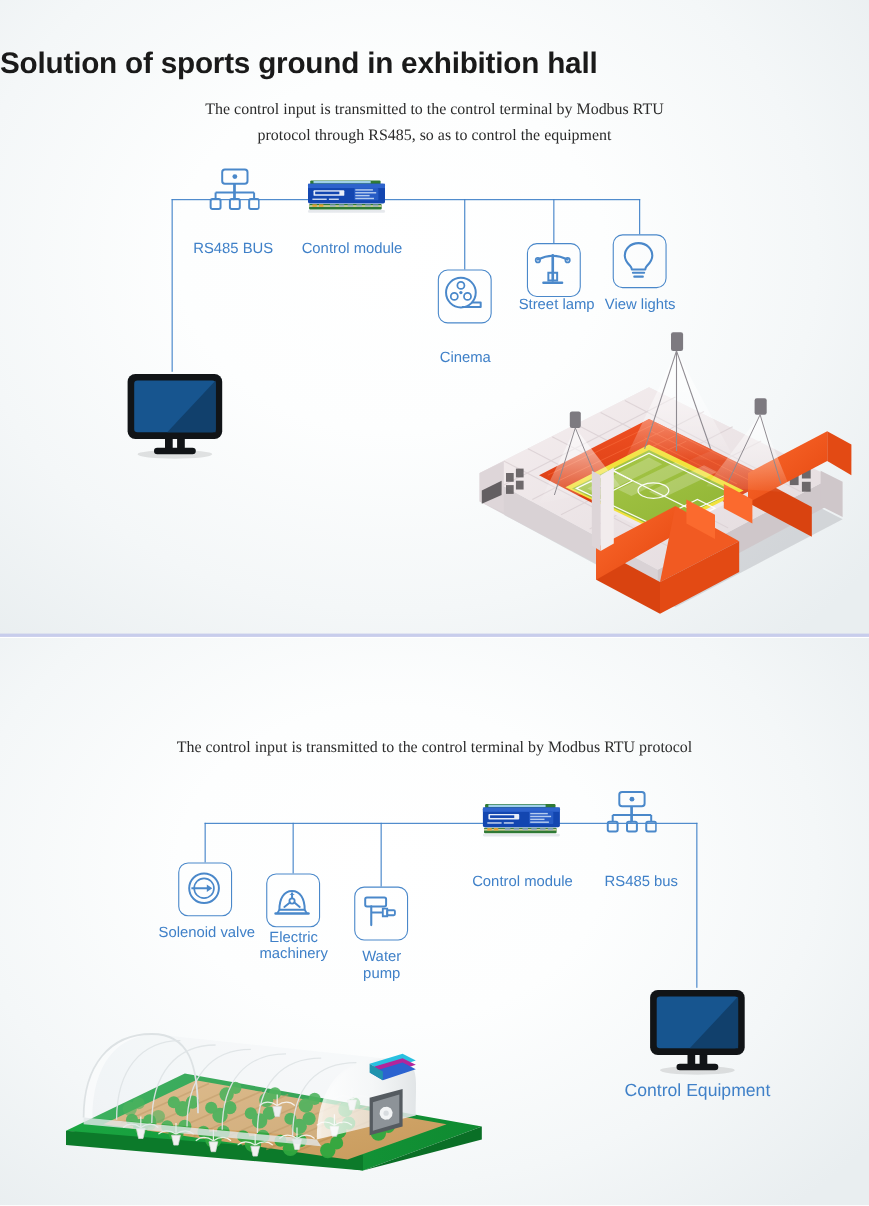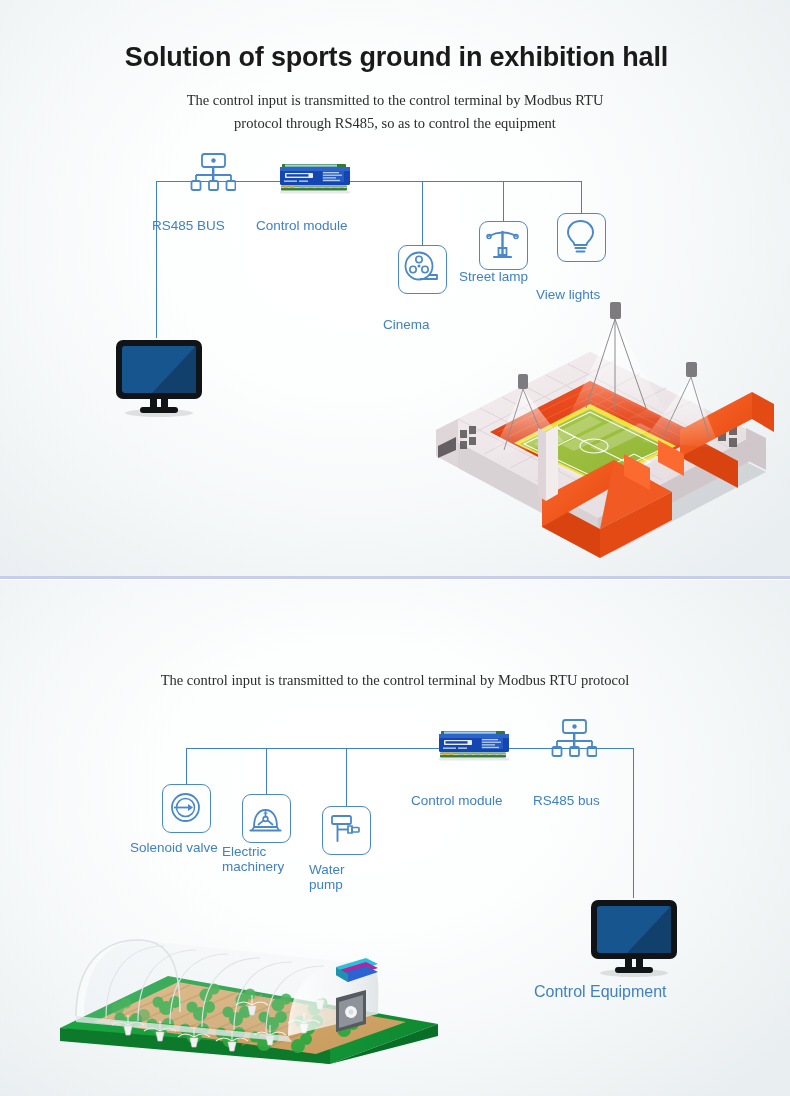--- a/index.html
+++ b/index.html
@@ -23,33 +23,33 @@
 
   .rule{
     position:absolute;left:0;width:790px;height:3px;
     background:#c8cdec;
   }
   #rule-top{top:0;}
   #rule-mid{top:576px;}
 
   
   .title{
-    position:absolute;left:0;width:668px;text-align:right;
+    position:absolute;left:0;width:668px;text-align:left;
     font-size:27px;font-weight:bold;color:#1a1a1a;
     letter-spacing:-.2px;
   }
   .subtitle{
     position:absolute;left:0;width:790px;text-align:center;
     font-size:14.5px;color:#2b2b2b;line-height:1.6;
   }
   .subtitle .l2{display:block;font-family:Liberation Serif, serif;}
 
   .lbl{
     position:absolute;color:#3f80c8;font-size:13.5px;
-    line-height:1.12;white-space:pre;
+    line-height:1.12;white-space:pre;text-align:center;
   }
 
   
   .ln{position:absolute;background:#3f80c8;}
   .lh{height:1.3px;}
   .lv{width:1.3px;}
 
   
   .iconbox{
     position:absolute;
@@ -170,21 +170,21 @@
     </div>
     <div class="lbl" style="left:459px;top:269px;width:94px;">Street lamp</div>
 
     <div class="iconbox" style="left:557px;top:213px;width:49px;height:49px;">
       <svg width="45" height="45" viewBox="0 0 45 45">
         <path d="M22.5 7 C14.8 7 10 12.4 10 18.4 C10 22.6 12.6 25.3 14.6 27.4 C15.9 28.8 16.4 29.6 16.4 31 h12.2 c0-1.4 .5-2.2 1.8-3.6 C32.4 25.3 35 22.6 35 18.4 C35 12.4 30.2 7 22.5 7 Z" fill="none" stroke="#4a88ca" stroke-width="1.9" stroke-linejoin="round"></path>
         <line x1="17.4" y1="34" x2="27.6" y2="34" stroke="#4a88ca" stroke-width="1.9" stroke-linecap="round"></line>
         <line x1="18.6" y1="37.5" x2="26.4" y2="37.5" stroke="#4a88ca" stroke-width="1.9" stroke-linecap="round"></line>
       </svg>
     </div>
-    <div class="lbl" style="left:536px;top:269px;width:92px;margin-top:18px;">View lights</div>
+    <div class="lbl" style="left:536px;top:269px;width:92px;">View lights</div>
 
     <div class="monitor" style="left:113px;top:338px;">
       <svg width="92" height="80" viewBox="0 0 92 80">
         <ellipse cx="46" cy="75" rx="34" ry="4" fill="#000" opacity="0.10"></ellipse>
         <rect x="3" y="2" width="86" height="59" rx="7" fill="#111417"></rect>
         <rect x="9" y="8" width="74" height="47" rx="3" fill="#17558f"></rect>
         <path d="M83 8 L83 55 L39 55 Z" fill="#11406c"></path>
         <rect x="37" y="61" width="7" height="9" fill="#111417"></rect>
         <rect x="48" y="61" width="7" height="9" fill="#111417"></rect>
         <rect x="27" y="69" width="38" height="6" rx="3" fill="#111417"></rect>

